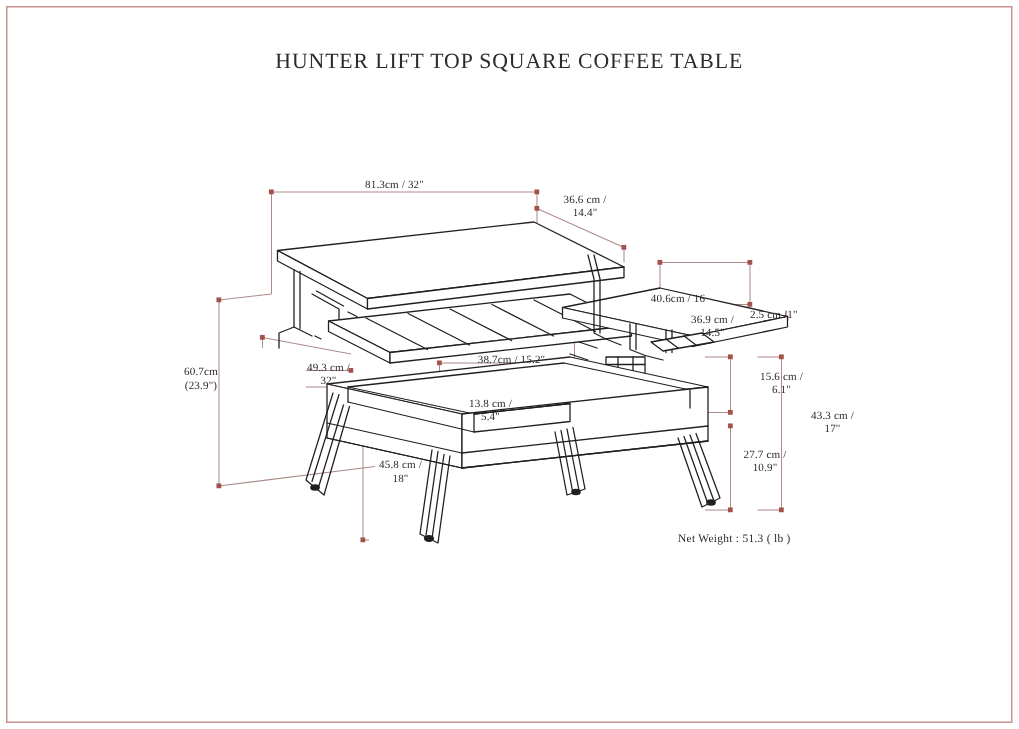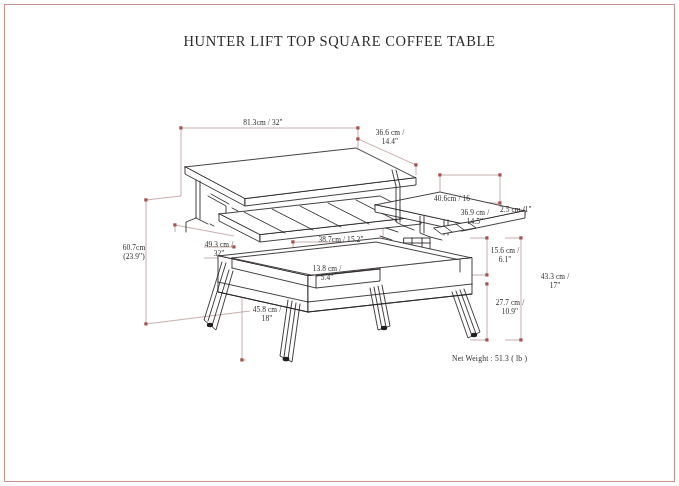--- a/index.html
+++ b/index.html
@@ -303,21 +303,21 @@
   <div class="dimlabel ctr" style="left:296px; top:264px; width:62px;text-align:center;">
     <div>13.8 cm /</div>
     <div>5.4"</div>
   </div>
 
   <div class="dimlabel ctr" style="left:236px; top:305px; width:62px;">
     <div>45.8 cm /</div>
     <div>18"</div>
   </div>
 
-  <div class="dimlabel ctr" style="left:474px; top:246px; width:62px;">
+  <div class="dimlabel ctr" style="left:490px; top:246px; width:62px;">
     <div>15.6 cm /</div>
     <div>6.1"</div>
   </div>
 
   <div class="dimlabel ctr" style="left:524px; top:272px; width:62px;">
     <div>43.3 cm /</div>
     <div>17"</div>
   </div>
 
   <div class="dimlabel ctr" style="left:477px; top:298px; width:66px;">

